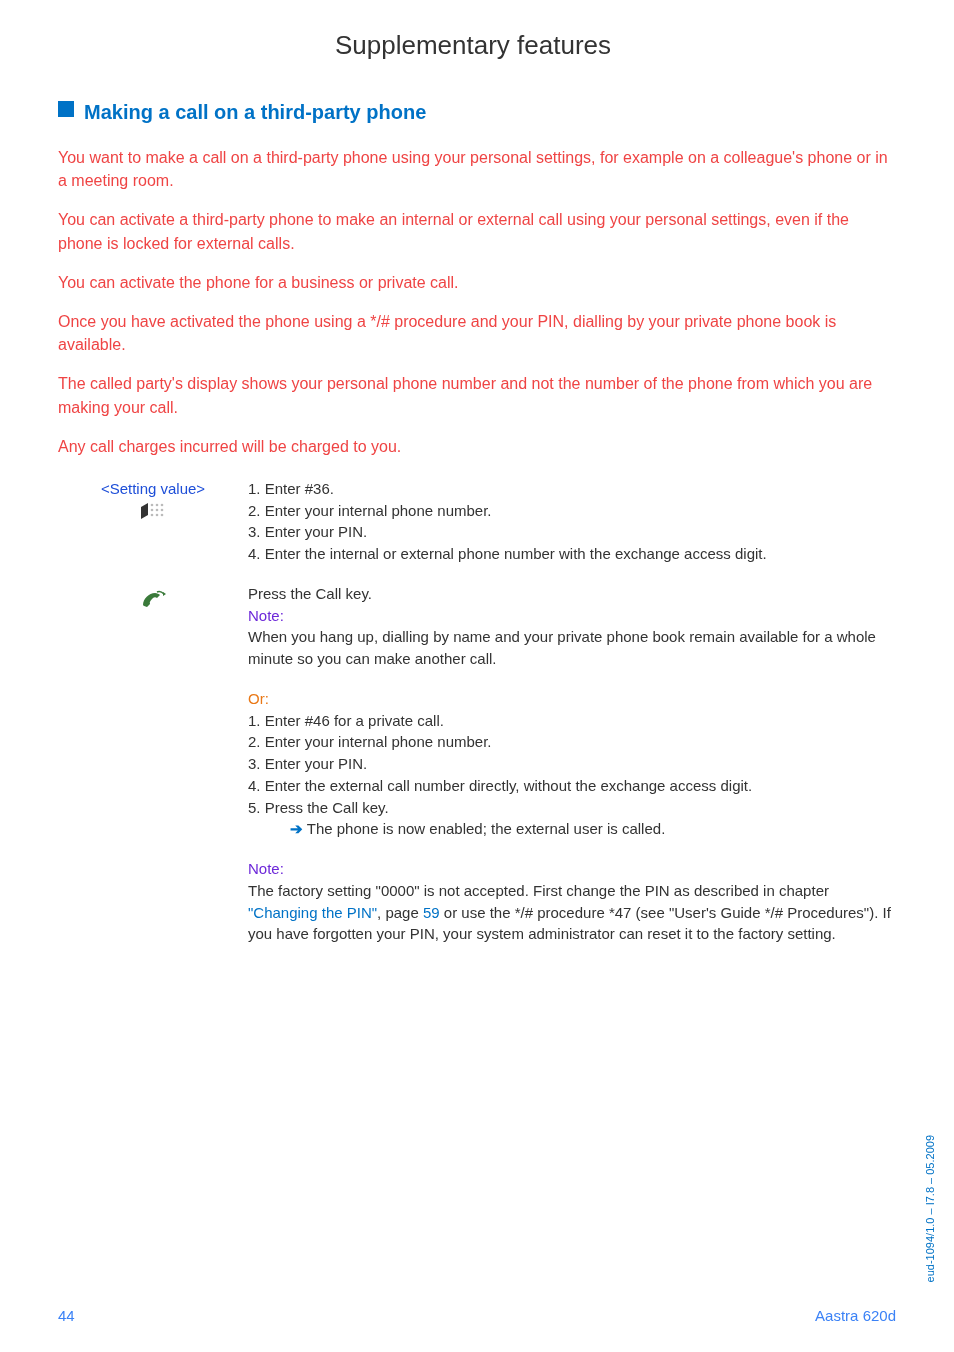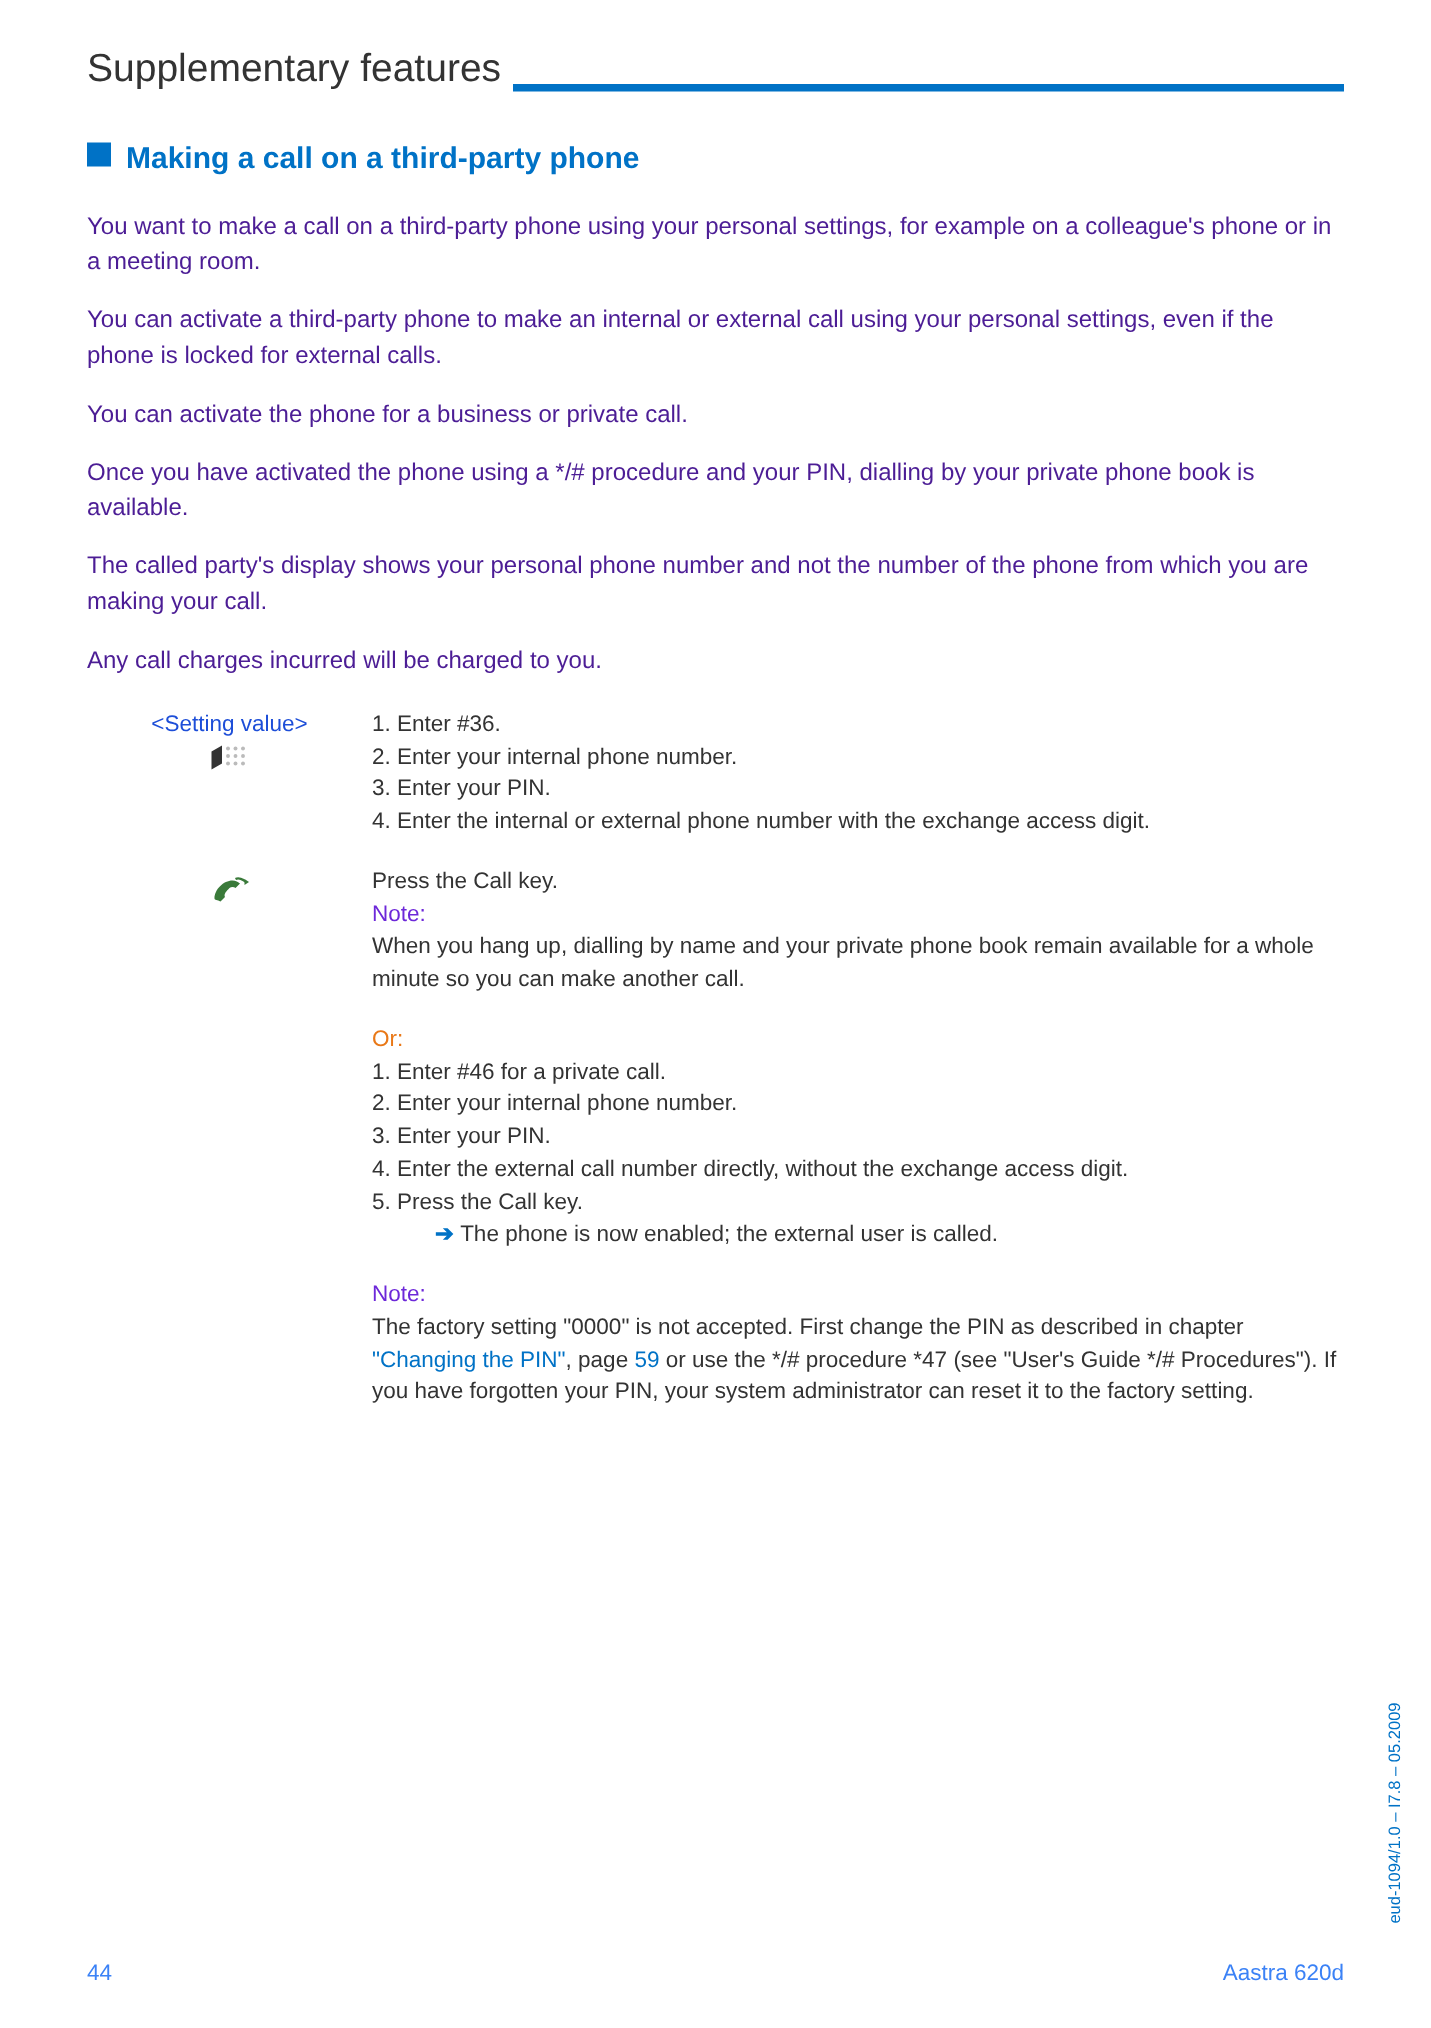--- a/index.html
+++ b/index.html
@@ -12,22 +12,23 @@
       font-size: 15px;
       color: #333;
       background: #fff;
       width: 954px;
       height: 1352px;
       position: relative;
       padding: 30px 58px 30px 58px;
     }
     .chapter-header {
       display: flex;
-      align-items: flex-end;
+      align-items: center;
       margin-bottom: 34px;
+      flex-direction: column;
     }
     .chapter-title {
       font-size: 26px;
       font-weight: normal;
       color: #333;
       padding-right: 8px;
     }
     .chapter-rule {
       flex: 1;
       height: 5px;
@@ -47,21 +48,21 @@
       flex-shrink: 0;
     }
     .section-title {
       font-size: 20px;
       font-weight: bold;
       color: #0072c6;
     }
     .para {
       font-size: 16px;
       line-height: 1.45;
-      color: #4c1d95;
+      color: #ef4444;
       margin-bottom: 16px;
     }
     .steps-area {
       margin-top: 20px;
     }
     .step-row {
       display: flex;
       margin-bottom: 18px;
     }
     .step-left {

